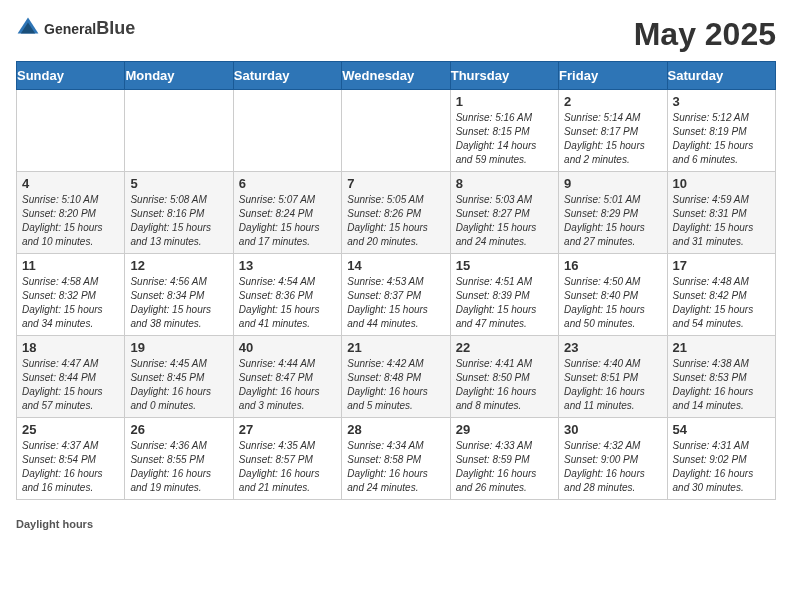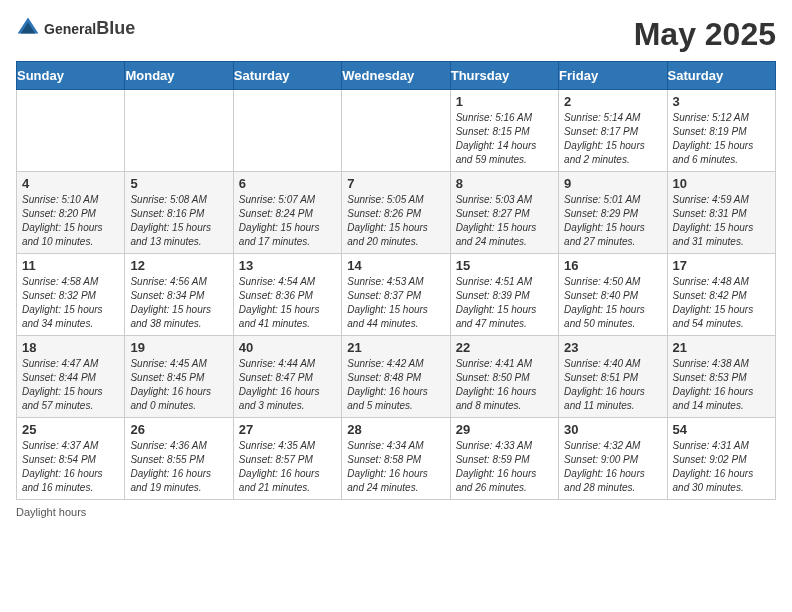--- a/index.html
+++ b/index.html
@@ -74,23 +74,24 @@
     .day-info {
       font-size: 10px;
       color: #333;
       line-height: 1.4;
       font-style: italic;
     }
     .empty-cell {
       background: #fff !important;
     }
     .footer-note {
-      margin-top: 6px;
+      margin-top: 18px;
       font-size: 11px;
       color: #555;
+      font-weight: bold;
     }
   </style>
 </head>
 <body>
 
 <div class="header">
   <div class="logo">
     <svg class="logo-icon" viewBox="0 0 30 30" xmlns="http://www.w3.org/2000/svg">
       <polygon points="15,2 28,22 2,22" fill="#2e75b6"></polygon>
       <polygon points="15,8 24,22 6,22" fill="#1a4f7a"></polygon>

